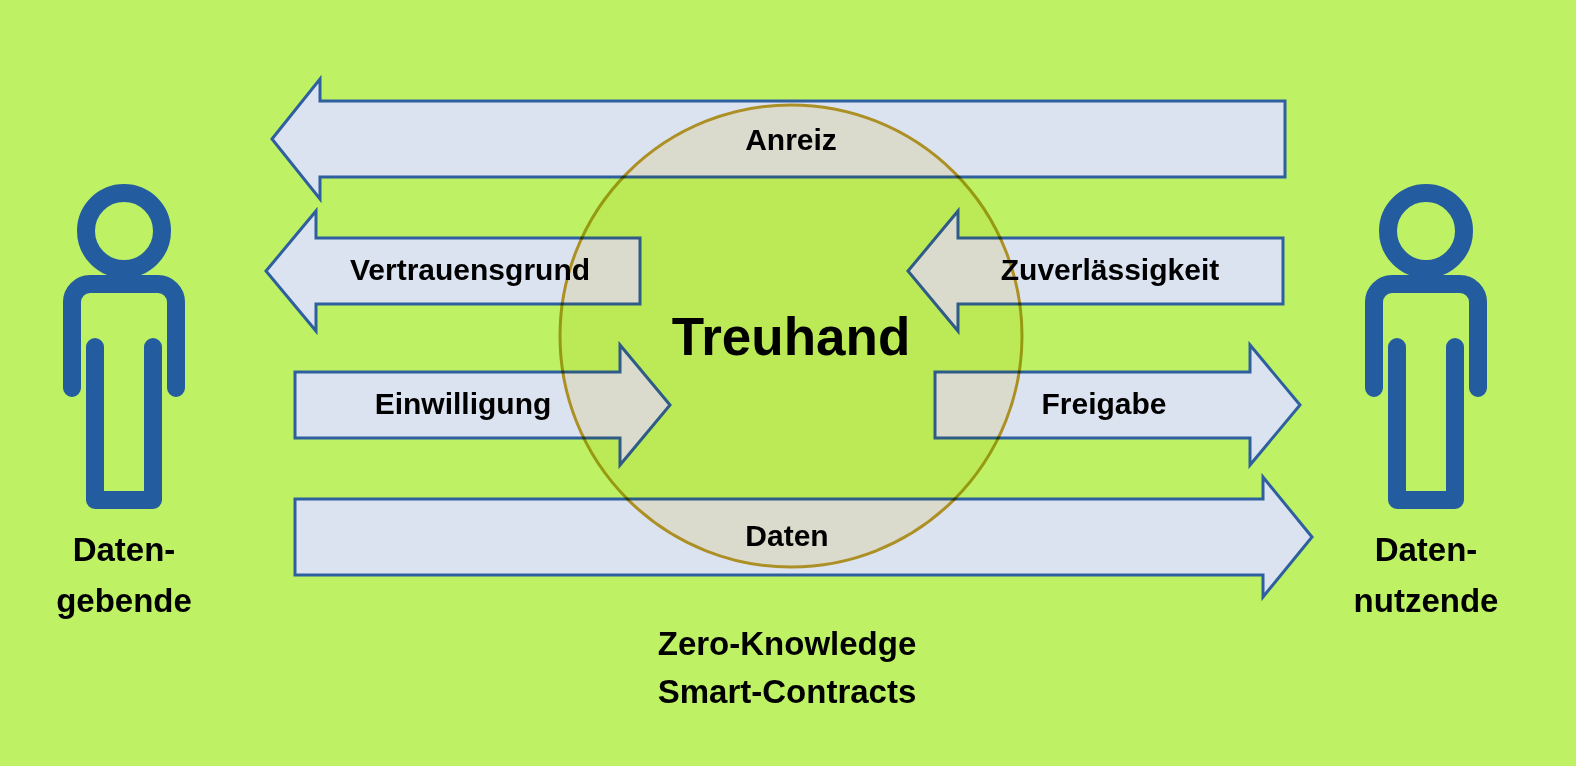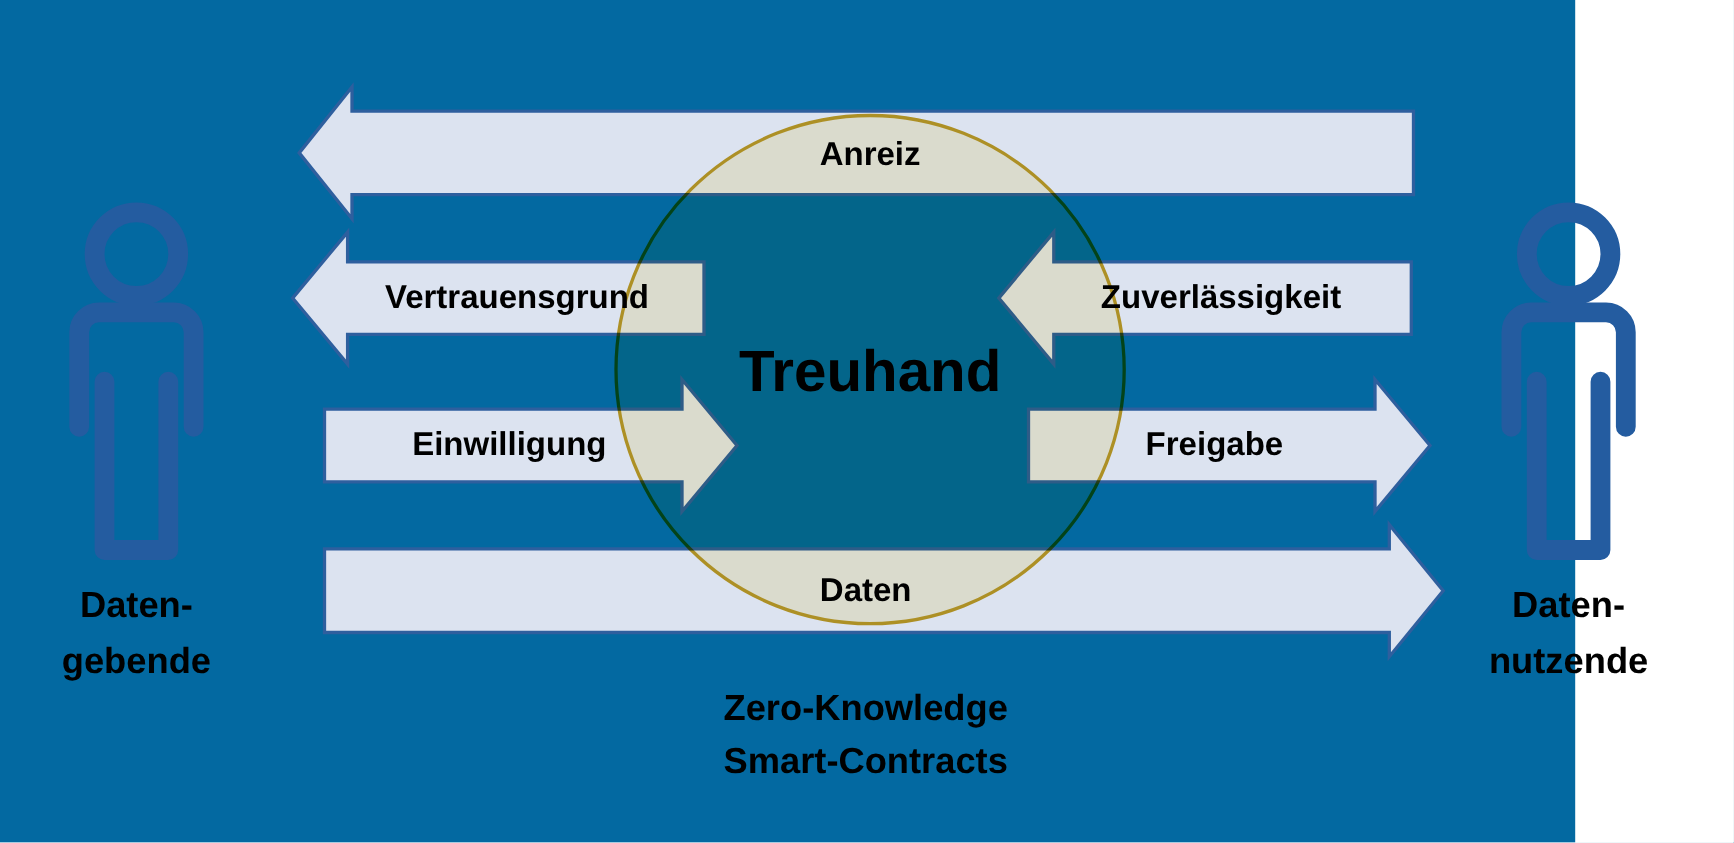--- a/index.html
+++ b/index.html
@@ -8,23 +8,23 @@
     background: #ffffff;
   }
   body {
     width: 1576px;
     height: 766px;
     font-family: "Liberation Sans", sans-serif;
     overflow: hidden;
   }
   #diagram-root {
     position: relative;
-    width: 1432px;
+    width: 1576px;
     height: 766px;
-    background: #0369a1;
+    background: #bef264;
   }
   svg.canvas {
     position: absolute;
     top: 0;
     left: 0;
     width: 1576px;
     height: 766px;
     display: block;
   }
   .arrow-shape {

